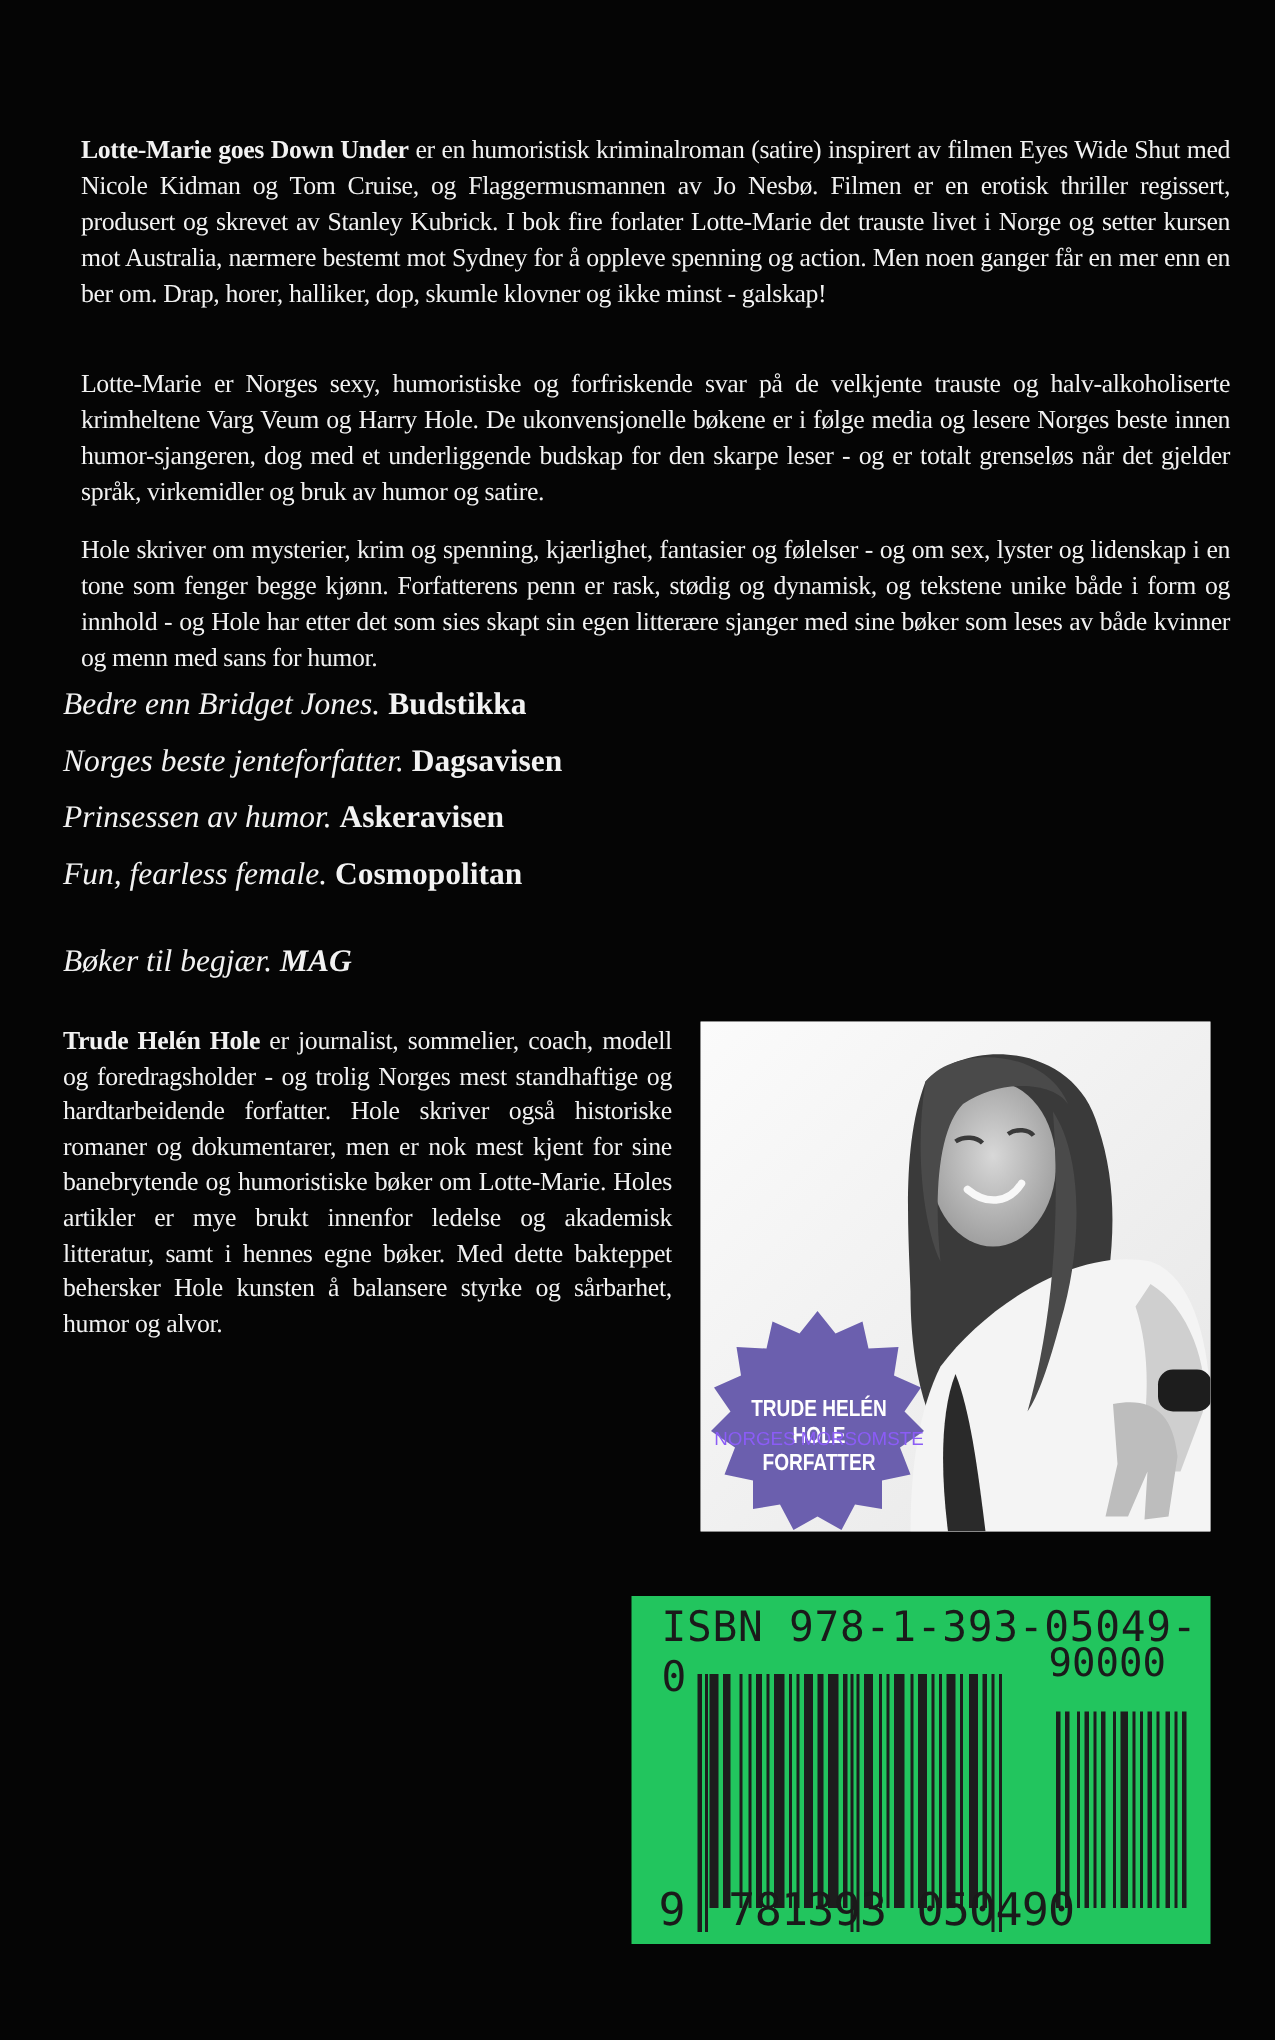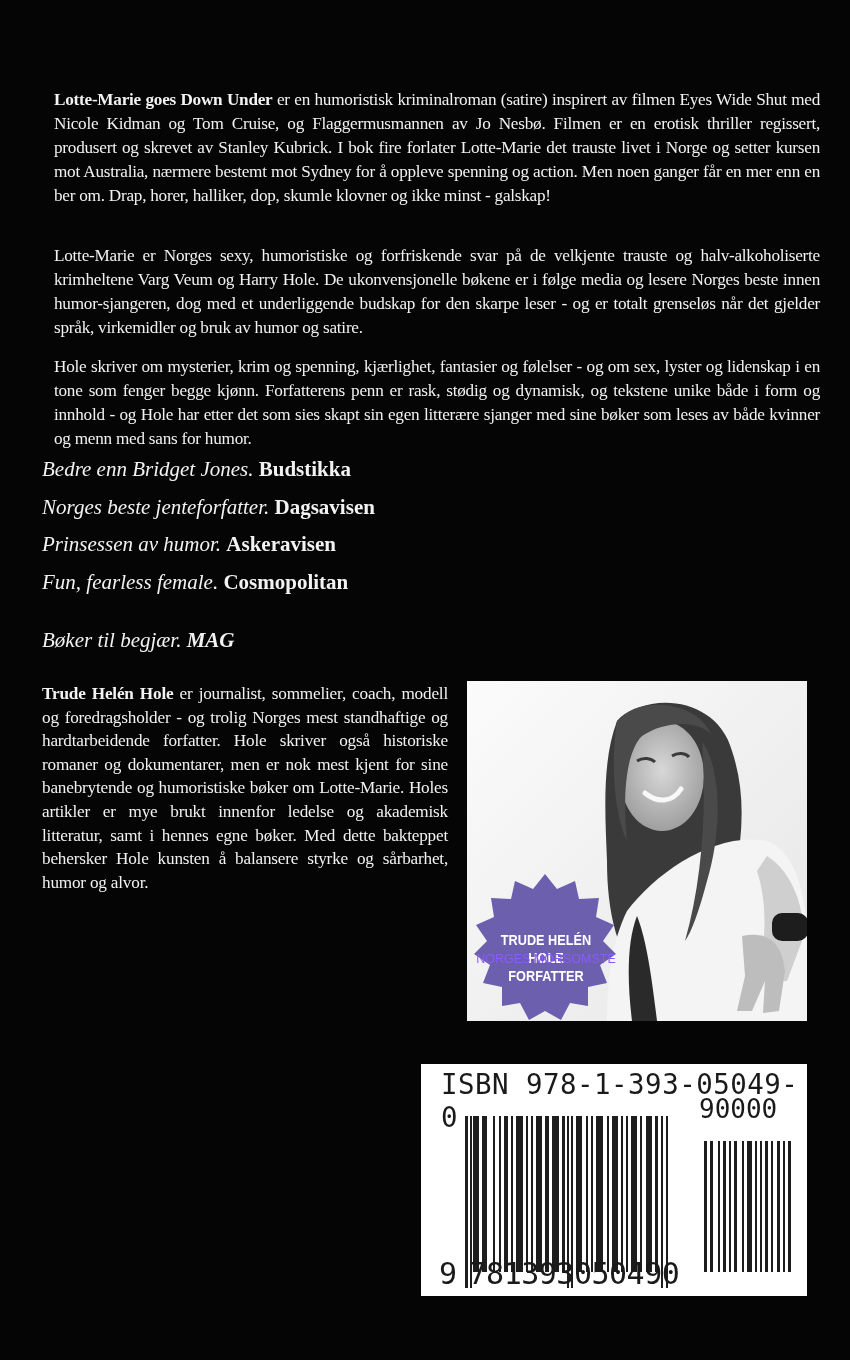--- a/index.html
+++ b/index.html
@@ -15,21 +15,21 @@
   .quote i { font-style: italic; }
   .quote .src { font-weight: bold; }
   .quote .src.ital { font-style: italic; }
   #bio { position: absolute; left: 42px; top: 682px; width: 406px; font-size: 17.2px; line-height: 23.6px; text-align: justify; margin: 0; letter-spacing: -0.2px; }
   #photo { position: absolute; left: 467px; top: 681px; width: 340px; height: 340px; background: #f7f7f7; overflow: hidden; }
   #photo svg { position: absolute; left: 0; top: 0; }
   .badge-text { position: absolute; left: 5px; width: 148px; text-align: center; color: #fff; font-family: "Liberation Sans", "DejaVu Sans", sans-serif; }
   #b1 { top: 250px; font-size: 15.5px; font-weight: bold; transform: scaleX(0.82); letter-spacing: 0px; }
   #b2 { top: 271px; font-size: 12.5px; color: #8b5cf6; }
   #b3 { top: 286px; font-size: 15.5px; font-weight: bold; transform: scaleX(0.82); }
-  #barcode { position: absolute; left: 421px; top: 1064px; width: 386px; height: 232px; background: #ffffff; }
+  #barcode { position: absolute; left: 421px; top: 1064px; width: 386px; height: 232px; background: #22c55e; }
   .bc-isbn { position: absolute; left: 20px; top: 4px; font-family: "DejaVu Sans Mono", "Liberation Mono", monospace; font-size: 28px; color: #1a1a1a; letter-spacing: 0.5px; transform: scaleX(0.98); transform-origin: left; }
   .bc-addon { position: absolute; left: 278px; top: 30px; font-family: "DejaVu Sans Mono", "Liberation Mono", monospace; font-size: 26px; color: #1a1a1a; }
   .bc-digits { position: absolute; left: 18px; top: 192px; font-family: "DejaVu Sans Mono", "Liberation Mono", monospace; font-size: 30px; color: #1a1a1a; letter-spacing: -0.5px; }
   .bc-digits span { display: inline-block; }
   #bars { position: absolute; left: 0; top: 0; }
 </style>
 </head>
 <body>
 
 <main>
@@ -139,17 +139,17 @@
         <rect x="334" y="77" width="2" height="131"></rect>
         <rect x="339" y="77" width="2" height="131"></rect>
         <rect x="344" y="77" width="3" height="131"></rect>
         <rect x="350" y="77" width="2" height="131"></rect>
         <rect x="356" y="77" width="3" height="131"></rect>
         <rect x="362" y="77" width="2" height="131"></rect>
         <rect x="367" y="77" width="3" height="131"></rect>
       </g>
     </svg>
     <div class="bc-digits">
-      <span style="margin-right:12px;">9</span><span style="margin-right:0;">781393</span><span>050490</span>
+      <span style="margin-right:12px;">9</span><span style="margin-right:20px;padding-left:17px;">781393</span><span>050490</span>
     </div>
   </div>
 
 </main>
 
 </body></html>

